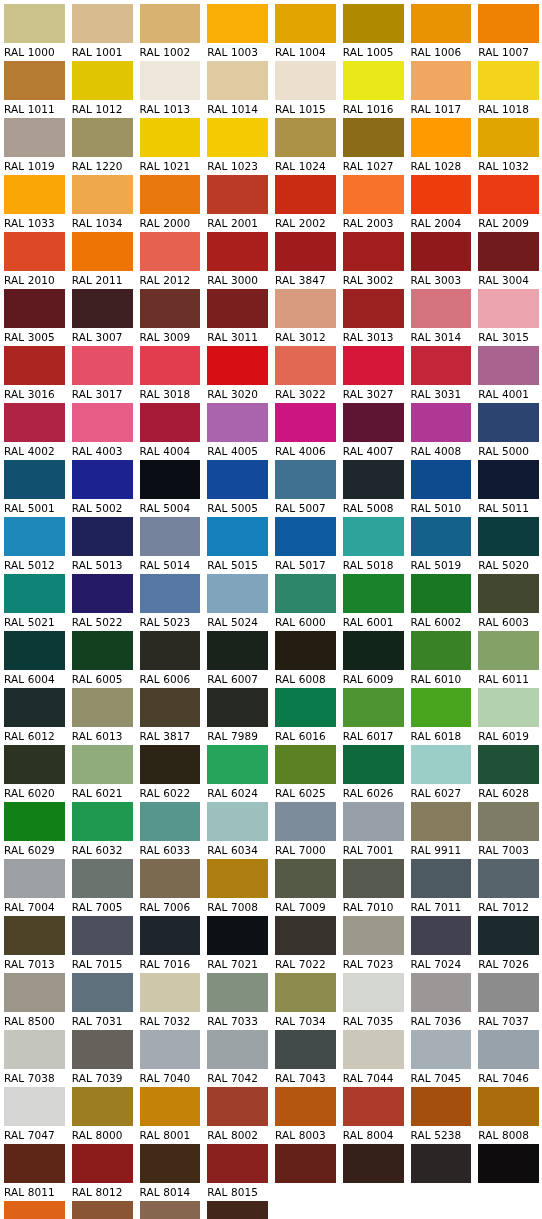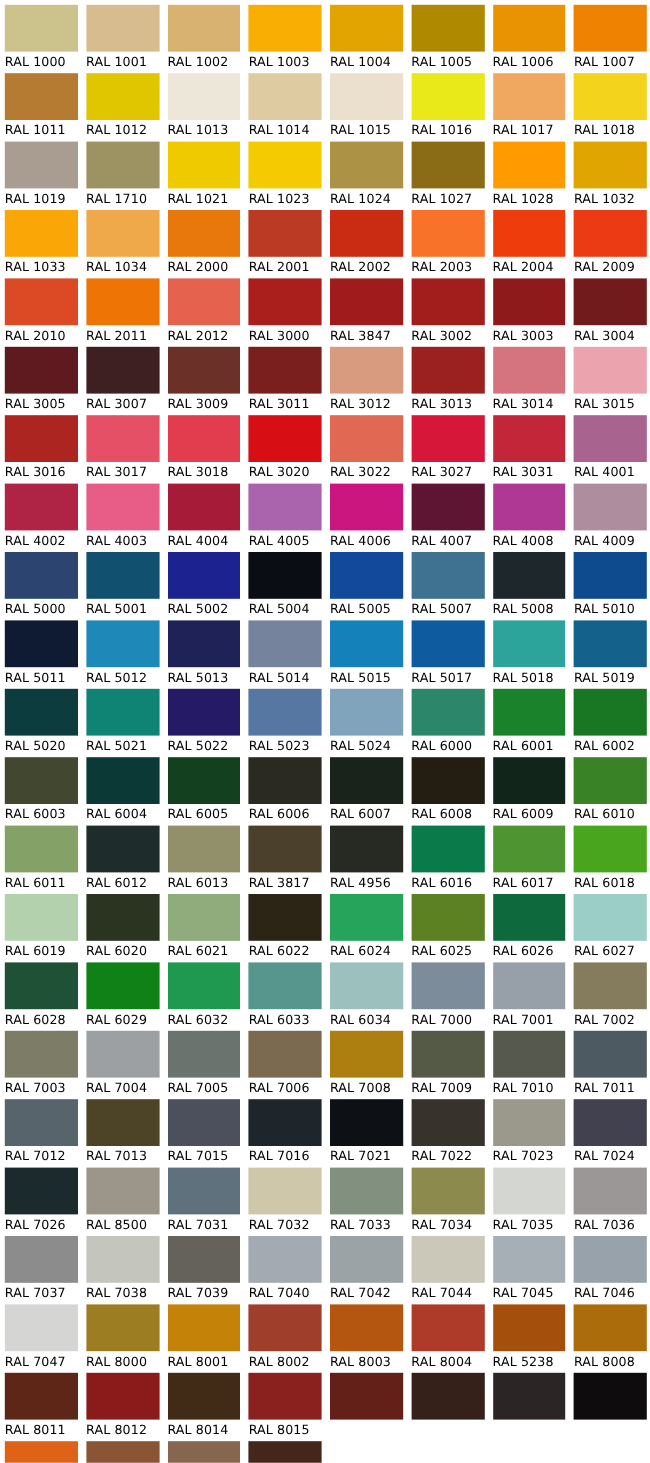--- a/index.html
+++ b/index.html
@@ -127,21 +127,21 @@
       <div class="ral-cell">
         <div class="ral-swatch" style="background-color: rgb(243, 211, 28);"></div>
         <div class="ral-label">RAL 1018</div>
       </div>
       <div class="ral-cell">
         <div class="ral-swatch" style="background-color: rgb(169, 157, 145);"></div>
         <div class="ral-label">RAL 1019</div>
       </div>
       <div class="ral-cell">
         <div class="ral-swatch" style="background-color: rgb(157, 146, 98);"></div>
-        <div class="ral-label">RAL 1710</div>
+        <div class="ral-label">RAL 1220</div>
       </div>
       <div class="ral-cell">
         <div class="ral-swatch" style="background-color: rgb(240, 202, 0);"></div>
         <div class="ral-label">RAL 1021</div>
       </div>
       <div class="ral-cell">
         <div class="ral-swatch" style="background-color: rgb(243, 203, 0);"></div>
         <div class="ral-label">RAL 1023</div>
       </div>
       <div class="ral-cell">
@@ -310,24 +310,20 @@
       </div>
       <div class="ral-cell">
         <div class="ral-swatch" style="background-color: rgb(93, 21, 51);"></div>
         <div class="ral-label">RAL 4007</div>
       </div>
       <div class="ral-cell">
         <div class="ral-swatch" style="background-color: rgb(175, 56, 149);"></div>
         <div class="ral-label">RAL 4008</div>
       </div>
       <div class="ral-cell">
-        <div class="ral-swatch" style="background-color: rgb(174, 142, 158);"></div>
-        <div class="ral-label">RAL 4009</div>
-      </div>
-      <div class="ral-cell">
         <div class="ral-swatch" style="background-color: rgb(44, 68, 112);"></div>
         <div class="ral-label">RAL 5000</div>
       </div>
       <div class="ral-cell">
         <div class="ral-swatch" style="background-color: rgb(18, 80, 111);"></div>
         <div class="ral-label">RAL 5001</div>
       </div>
       <div class="ral-cell">
         <div class="ral-swatch" style="background-color: rgb(28, 35, 145);"></div>
         <div class="ral-label">RAL 5002</div>
@@ -459,21 +455,21 @@
       <div class="ral-cell">
         <div class="ral-swatch" style="background-color: rgb(146, 144, 106);"></div>
         <div class="ral-label">RAL 6013</div>
       </div>
       <div class="ral-cell">
         <div class="ral-swatch" style="background-color: rgb(74, 64, 43);"></div>
         <div class="ral-label">RAL 3817</div>
       </div>
       <div class="ral-cell">
         <div class="ral-swatch" style="background-color: rgb(39, 42, 34);"></div>
-        <div class="ral-label">RAL 4956</div>
+        <div class="ral-label">RAL 7989</div>
       </div>
       <div class="ral-cell">
         <div class="ral-swatch" style="background-color: rgb(11, 122, 75);"></div>
         <div class="ral-label">RAL 6016</div>
       </div>
       <div class="ral-cell">
         <div class="ral-swatch" style="background-color: rgb(78, 148, 48);"></div>
         <div class="ral-label">RAL 6017</div>
       </div>
       <div class="ral-cell">
@@ -535,21 +531,21 @@
       <div class="ral-cell">
         <div class="ral-swatch" style="background-color: rgb(124, 140, 154);"></div>
         <div class="ral-label">RAL 7000</div>
       </div>
       <div class="ral-cell">
         <div class="ral-swatch" style="background-color: rgb(151, 160, 169);"></div>
         <div class="ral-label">RAL 7001</div>
       </div>
       <div class="ral-cell">
         <div class="ral-swatch" style="background-color: rgb(132, 124, 93);"></div>
-        <div class="ral-label">RAL 7002</div>
+        <div class="ral-label">RAL 9911</div>
       </div>
       <div class="ral-cell">
         <div class="ral-swatch" style="background-color: rgb(125, 124, 103);"></div>
         <div class="ral-label">RAL 7003</div>
       </div>
       <div class="ral-cell">
         <div class="ral-swatch" style="background-color: rgb(157, 160, 163);"></div>
         <div class="ral-label">RAL 7004</div>
       </div>
       <div class="ral-cell">
@@ -652,20 +648,24 @@
         <div class="ral-swatch" style="background-color: rgb(101, 98, 91);"></div>
         <div class="ral-label">RAL 7039</div>
       </div>
       <div class="ral-cell">
         <div class="ral-swatch" style="background-color: rgb(163, 170, 177);"></div>
         <div class="ral-label">RAL 7040</div>
       </div>
       <div class="ral-cell">
         <div class="ral-swatch" style="background-color: rgb(155, 163, 166);"></div>
         <div class="ral-label">RAL 7042</div>
+      </div>
+      <div class="ral-cell">
+        <div class="ral-swatch" style="background-color: rgb(67, 75, 74);"></div>
+        <div class="ral-label">RAL 7043</div>
       </div>
       <div class="ral-cell">
         <div class="ral-swatch" style="background-color: rgb(203, 199, 185);"></div>
         <div class="ral-label">RAL 7044</div>
       </div>
       <div class="ral-cell">
         <div class="ral-swatch" style="background-color: rgb(166, 174, 182);"></div>
         <div class="ral-label">RAL 7045</div>
       </div>
       <div class="ral-cell">

